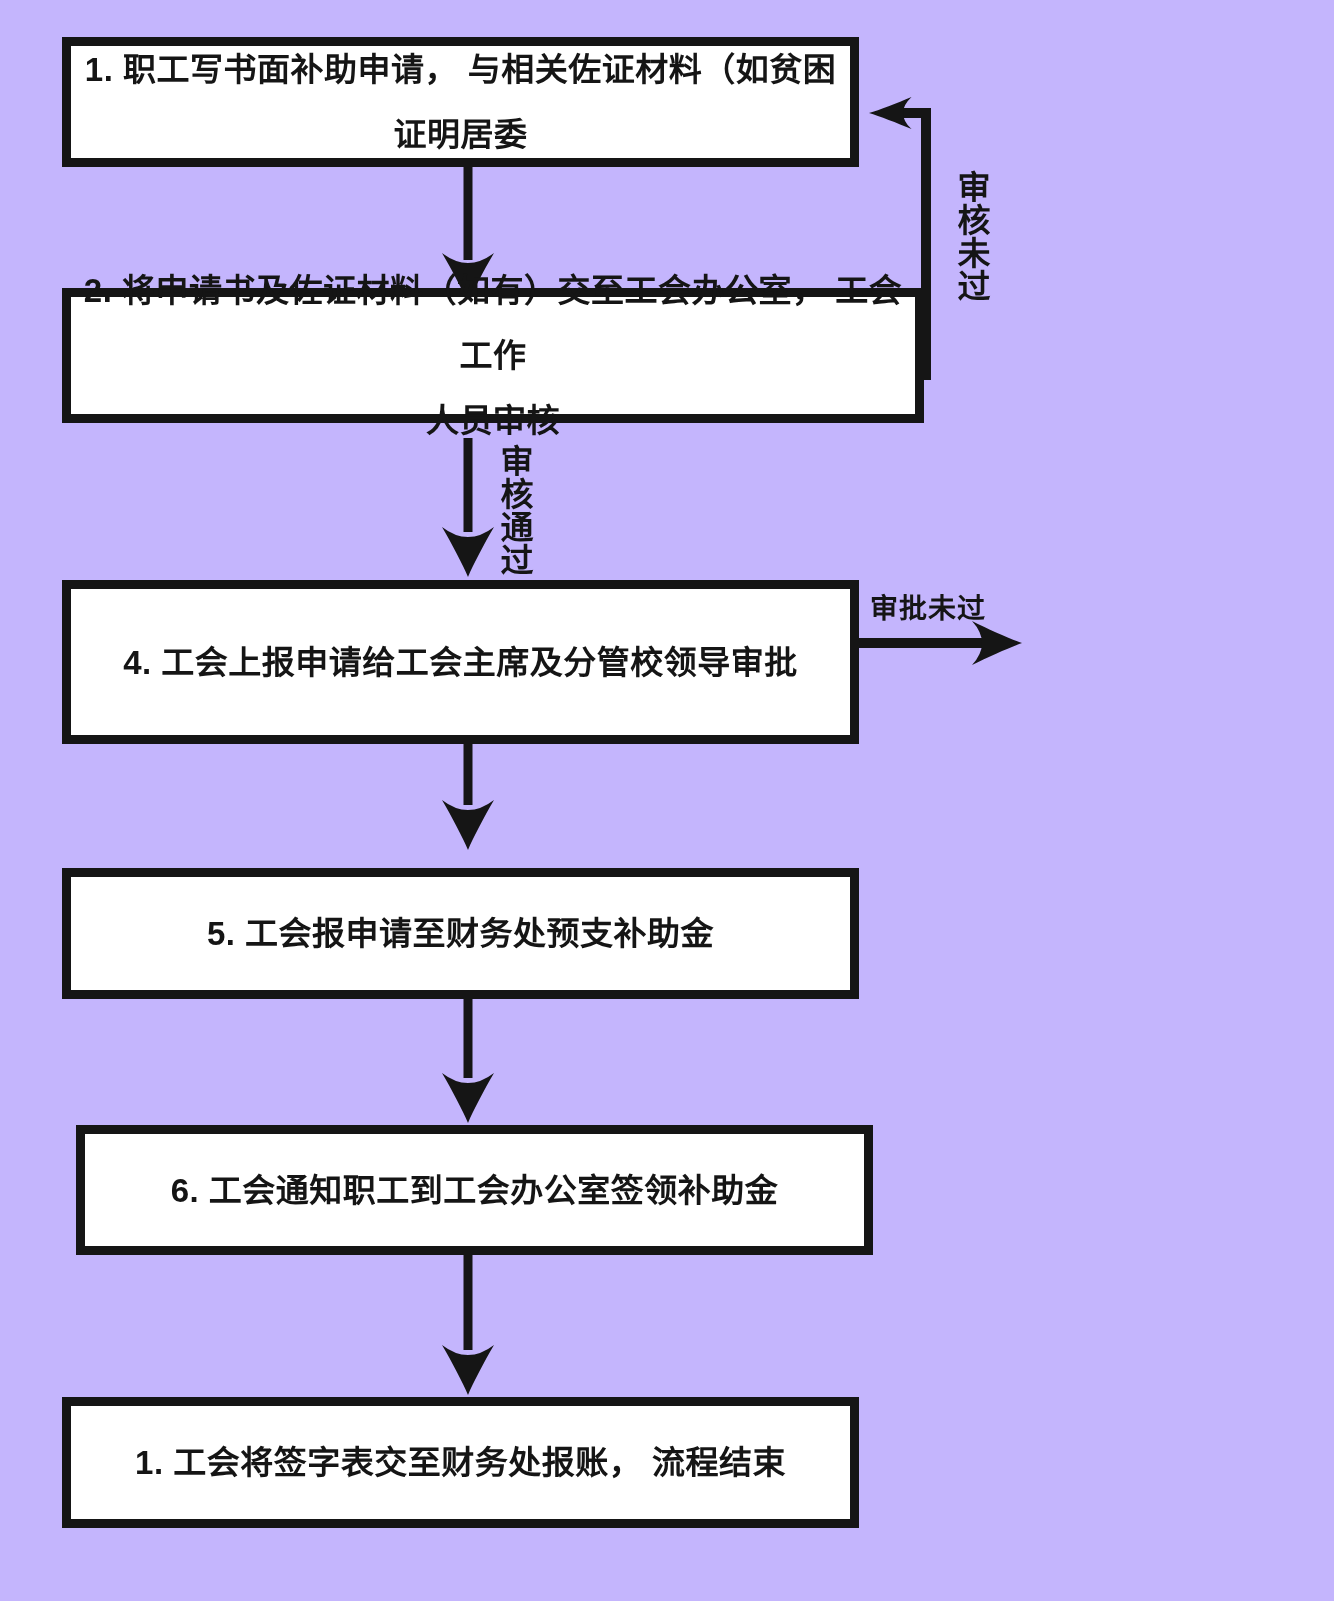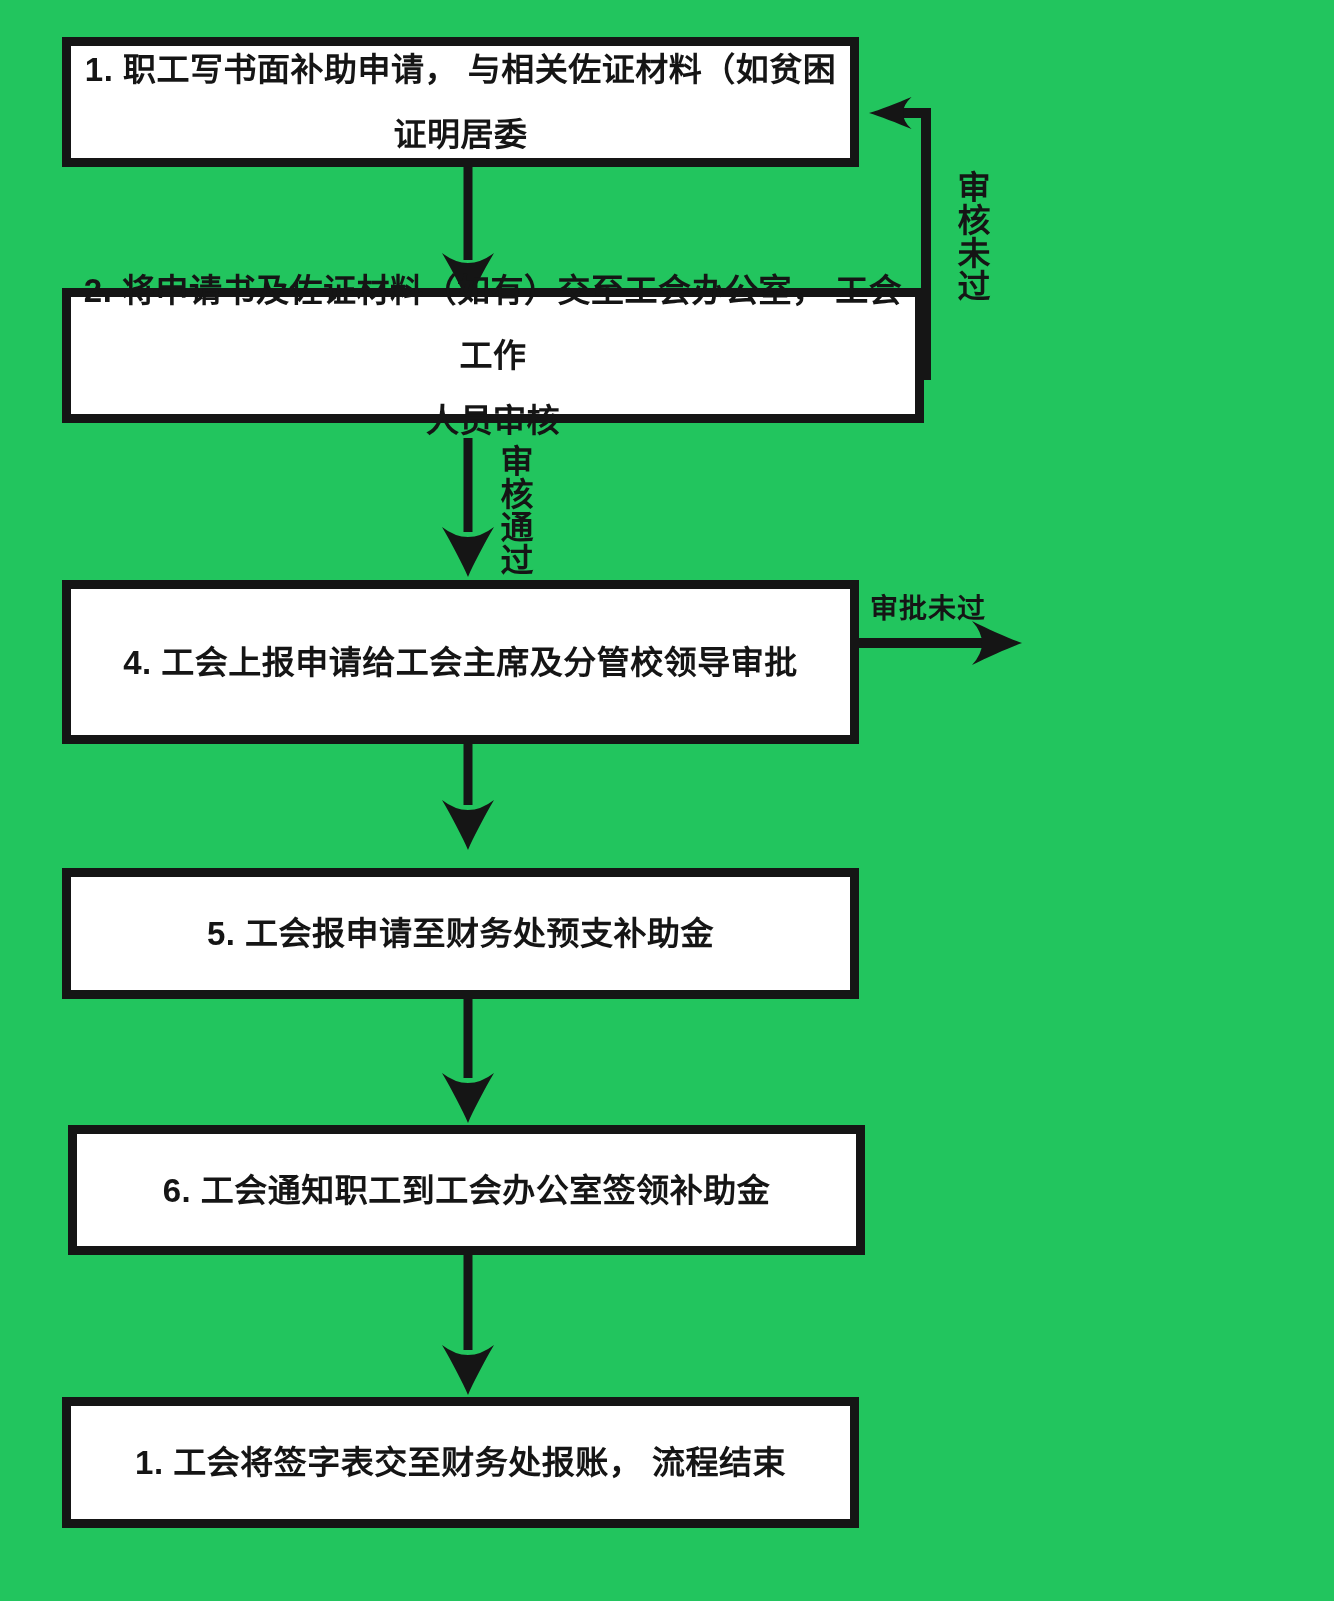--- a/index.html
+++ b/index.html
@@ -1,19 +1,19 @@
 <!DOCTYPE html>
 <html lang="zh-CN"><head>
 <meta charset="utf-8">
 <style>
   html,body{margin:0;padding:0;background:#ffffff;}
   .canvas{
     position:relative;
     width:1334px;height:1601px;
-    background:#22c55e;
+    background:#c4b5fd;
     font-family:"Liberation Sans","DejaVu Sans",sans-serif;
     color:#151515;
     overflow:hidden;
   }
   .connectors{position:absolute;left:0;top:0;width:1334px;height:1601px;}
   .flow-box{
     position:absolute;
     box-sizing:border-box;
     border:9px solid #151515;
     background:#ffffff;
@@ -24,21 +24,21 @@
     text-align:center;
     font-size:33px;
     font-weight:700;
     line-height:65px;
     letter-spacing:0.5px;
   }
   #box1{left:62px;top:37px;width:797px;height:130px;}
   #box2{left:62px;top:288px;width:862px;height:135px;}
   #box4{left:62px;top:580px;width:797px;height:164px;}
   #box5{left:62px;top:852px;width:797px;height:131px;margin-top:16px;}
-  #box6{left:68px;top:1125px;width:797px;height:130px;}
+  #box6{left:76px;top:1125px;width:797px;height:130px;}
   #box7{left:62px;top:1397px;width:797px;height:131px;}
   #box-terminate{left:1027px;top:585px;width:258px;height:118px;}
   .edge-label{
     position:absolute;
     font-weight:700;
     color:#151515;
     white-space:nowrap;
   }
   .edge-label.vertical{
     writing-mode:vertical-rl;

